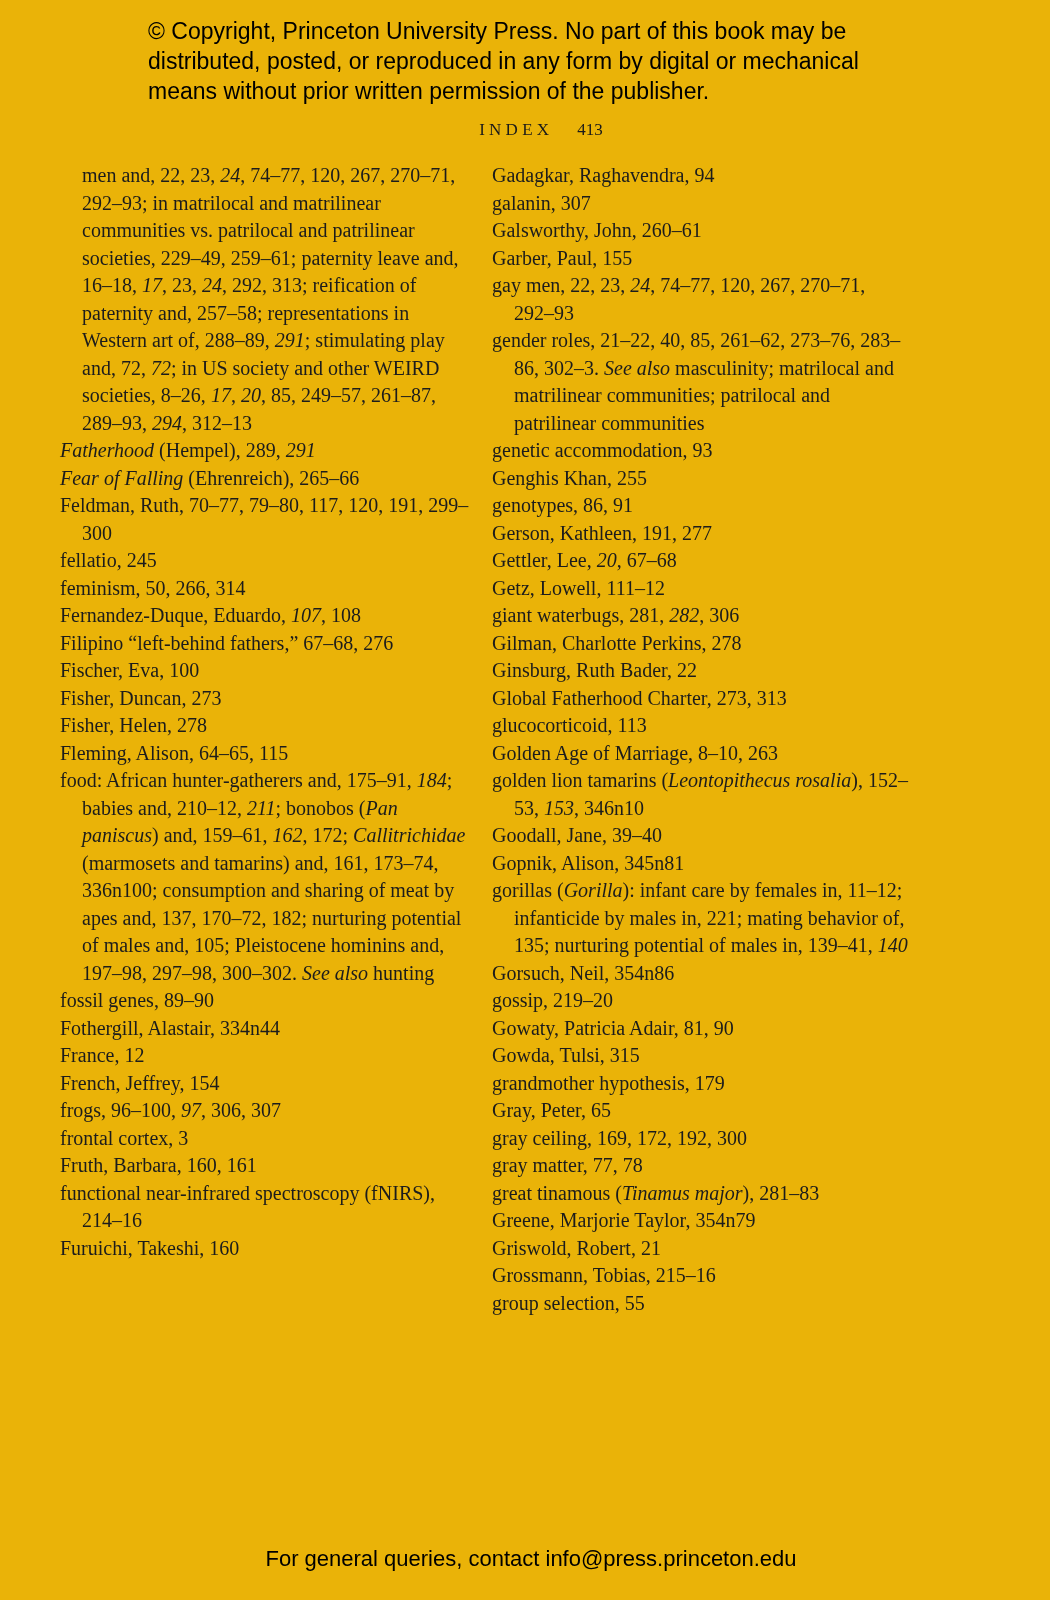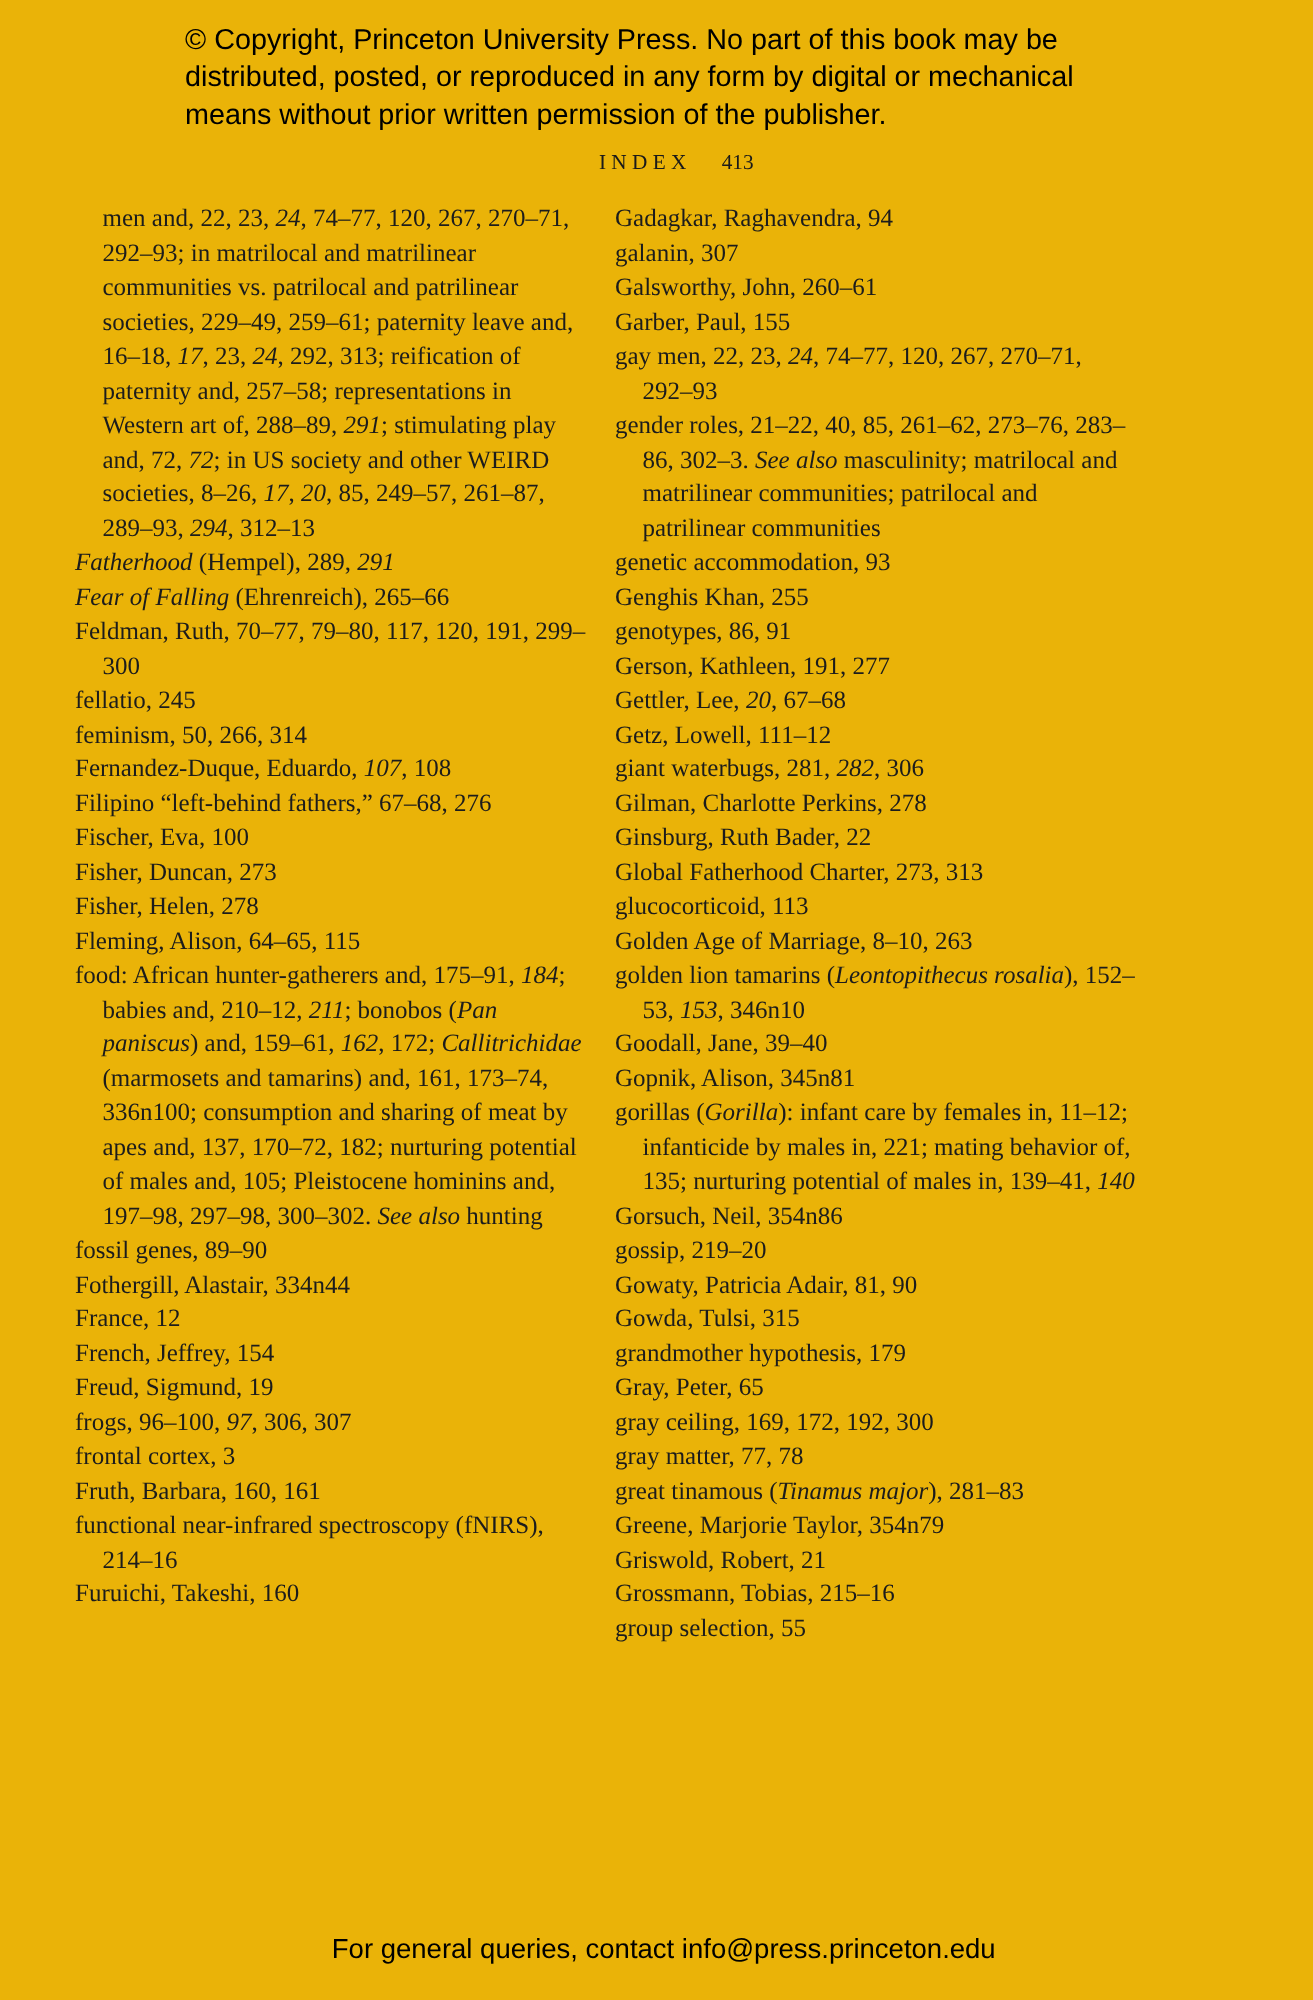--- a/index.html
+++ b/index.html
@@ -86,21 +86,20 @@
         <p class="entry"><span>Filipino “left-behind fathers,” 67–68, 276</span></p>
         <p class="entry"><span>Fischer, Eva, 100</span></p>
         <p class="entry"><span>Fisher, Duncan, 273</span></p>
         <p class="entry"><span>Fisher, Helen, 278</span></p>
         <p class="entry"><span>Fleming, Alison, 64–65, 115</span></p>
         <p class="entry"><span>food: African hunter-gatherers and, 175–91, </span><i>184</i><span>; babies and, 210–12, </span><i>211</i><span>; bonobos (</span><i>Pan paniscus</i><span>) and, 159–61, </span><i>162</i><span>, 172; </span><i>Callitrichidae</i><span> (marmosets and tamarins) and, 161, 173–74, 336n100; consumption and sharing of meat by apes and, 137, 170–72, 182; nurturing potential of males and, 105; Pleistocene hominins and, 197–98, 297–98, 300–302. </span><i>See also</i><span> hunting</span></p>
         <p class="entry"><span>fossil genes, 89–90</span></p>
         <p class="entry"><span>Fothergill, Alastair, 334n44</span></p>
         <p class="entry"><span>France, 12</span></p>
         <p class="entry"><span>French, Jeffrey, 154</span></p>
-        <p class="entry"><span>Freud, Sigmund, 19</span></p>
         <p class="entry"><span>frogs, 96–100, </span><i>97</i><span>, 306, 307</span></p>
         <p class="entry"><span>frontal cortex, 3</span></p>
         <p class="entry"><span>Fruth, Barbara, 160, 161</span></p>
         <p class="entry"><span>functional near-infrared spectroscopy (fNIRS), 214–16</span></p>
         <p class="entry"><span>Furuichi, Takeshi, 160</span></p>
       </div>
     <div class="col">
         <p class="entry"><span>Gadagkar, Raghavendra, 94</span></p>
         <p class="entry"><span>galanin, 307</span></p>
         <p class="entry"><span>Galsworthy, John, 260–61</span></p>

